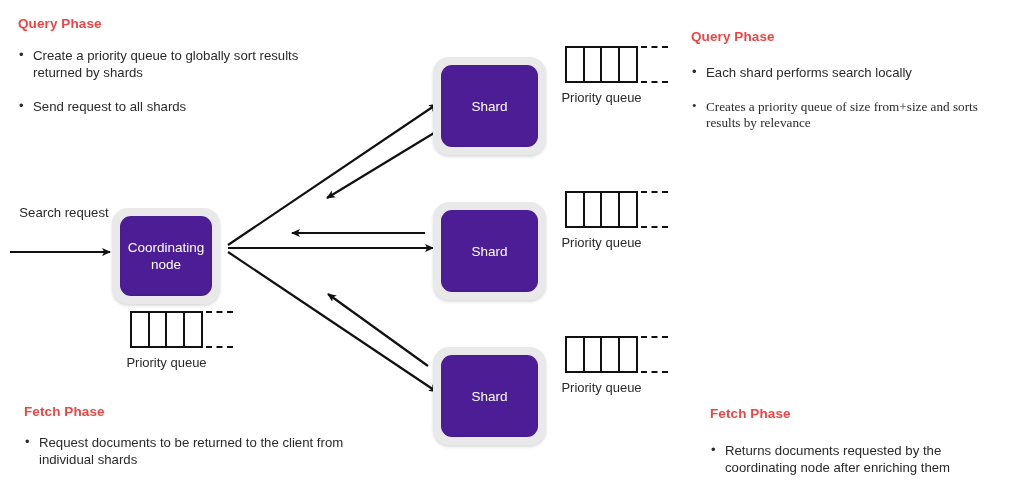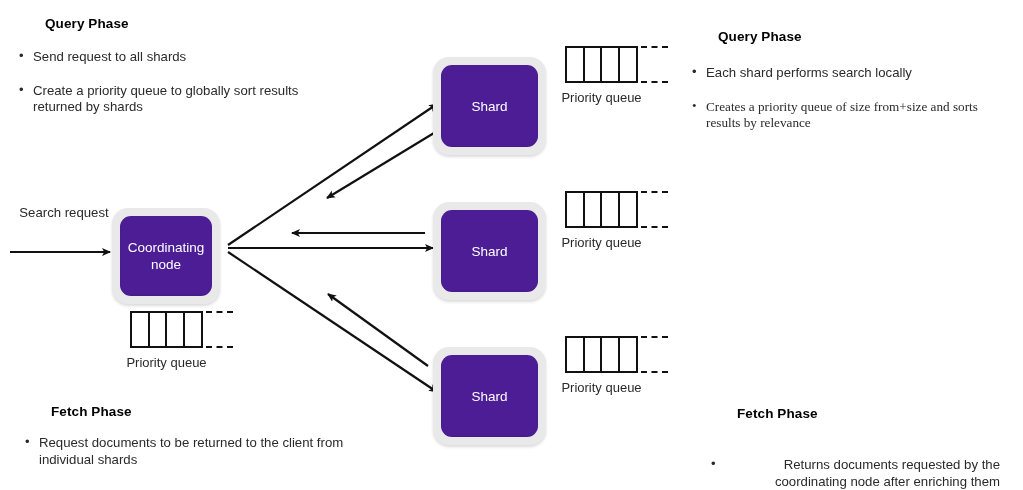--- a/index.html
+++ b/index.html
@@ -15,23 +15,22 @@
     font-family: "Liberation Sans", sans-serif;
     color: #1a1a1a;
     overflow: hidden;
   }
   .panel {
     position: absolute;
   }
   .phase-title {
     font-size: 13.5px;
     font-weight: bold;
-    color: #000000;
+    color: #ef4444;
     letter-spacing: 0.1px;
-    margin-left: 27px;
   }
   .bullet-list {
     list-style: none;
     margin: 0;
     padding: 0;
   }
   .bullet-item {
     position: relative;
     padding-left: 15px;
     font-size: 13.2px;
@@ -130,22 +129,22 @@
   }
 </style>
 </head>
 <body>
 
 <div id="canvas">
 
   <div class="panel" style="left:18px; top:16px; width:285px;">
     <div class="phase-title">Query Phase</div>
     <ul class="bullet-list">
+      <li class="bullet-item" style="margin-top:17px;">Create a priority queue to globally sort results returned by shards</li>
       <li class="bullet-item" style="margin-top:18px;">Send request to all shards</li>
-      <li class="bullet-item" style="margin-top:17px;">Create a priority queue to globally sort results returned by shards</li>
     </ul>
   </div>
 
   <div class="panel" style="left:24px; top:404px; width:330px;">
     <div class="phase-title">Fetch Phase</div>
     <ul class="bullet-list">
       <li class="bullet-item" style="margin-top:16px;">Request documents to be returned to the client from individual shards</li>
     </ul>
   </div>
 
@@ -153,21 +152,21 @@
     <div class="phase-title">Query Phase</div>
     <ul class="bullet-list">
       <li class="bullet-item" style="margin-top:21px;">Each shard performs search locally</li>
       <li class="bullet-item" style="margin-top:17px;font-family:Liberation Serif, serif;">Creates a priority queue of size from+size and sorts results by relevance</li>
     </ul>
   </div>
 
   <div class="panel" style="left:710px; top:406px; width:290px;">
     <div class="phase-title">Fetch Phase</div>
     <ul class="bullet-list">
-      <li class="bullet-item" style="margin-top:36px;text-align:right;">Returns documents requested by the coordinating node after enriching them</li>
+      <li class="bullet-item" style="margin-top:22px;">Returns documents requested by the coordinating node after enriching them</li>
     </ul>
   </div>
 
   <svg class="arrows" viewBox="0 0 1023 490">
     <defs>
       <marker id="ah" markerWidth="9" markerHeight="9" refX="8" refY="4.2" orient="auto" markerUnits="userSpaceOnUse">
         <path d="M0,0.3 L9,4.2 L0,8.1 L2.2,4.2 Z" fill="#111111"></path>
       </marker>
     </defs>
 

